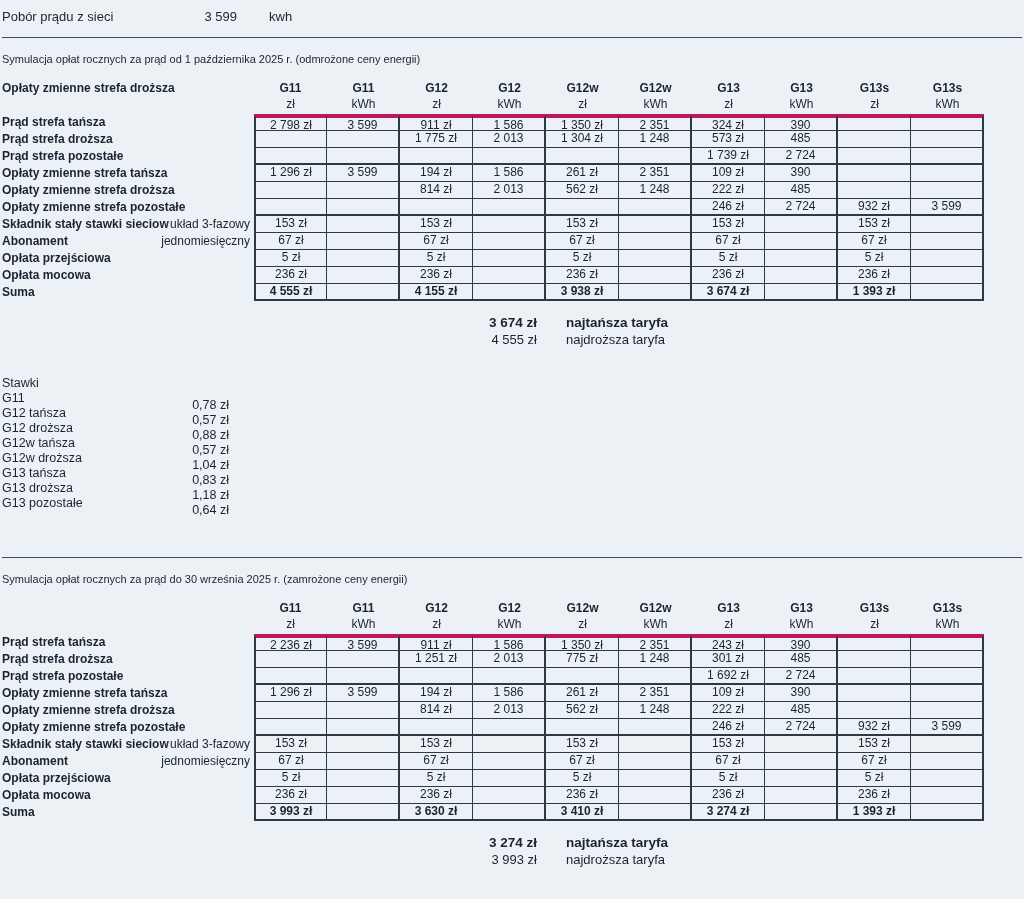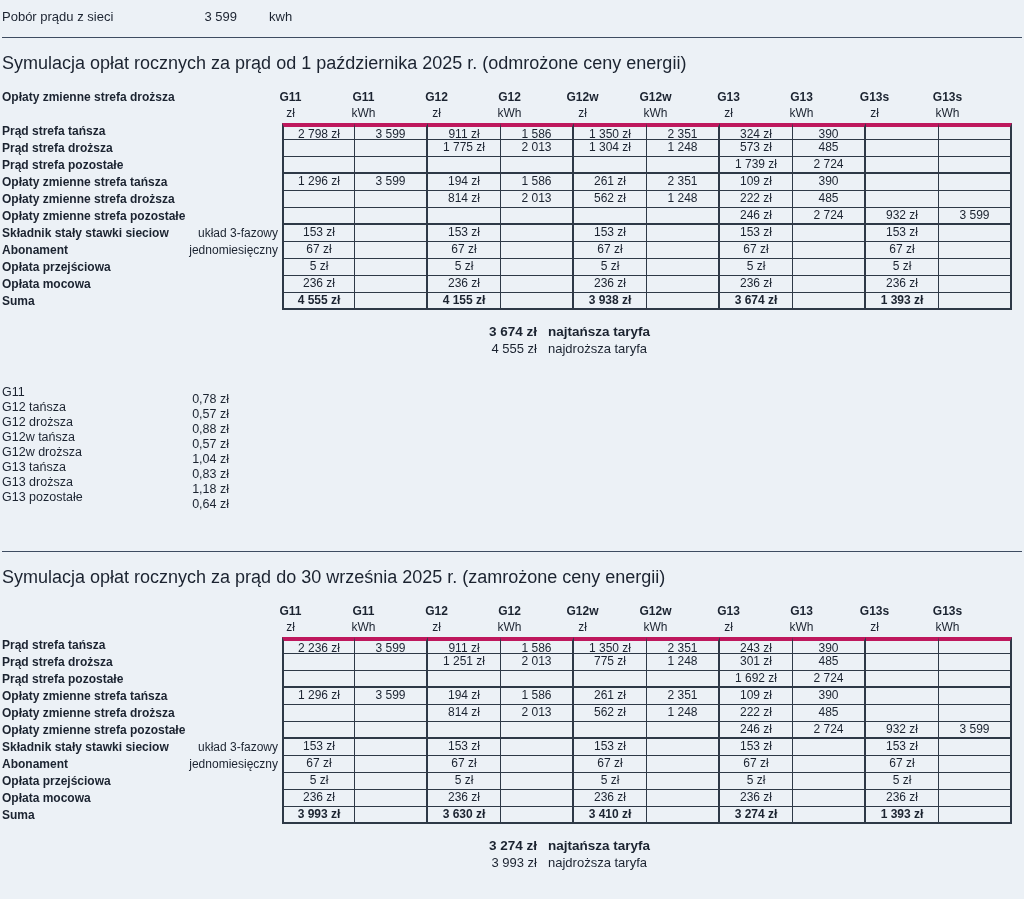--- a/index.html
+++ b/index.html
@@ -13,47 +13,47 @@
   .page { padding:0 2px; }
 
   .top-row { display:flex; align-items:baseline; padding-top:9px; font-size:13px; height:20px; }
   .tr-label { width:190px; }
   .tr-value { width:45px; text-align:right; }
   .tr-unit  { margin-left:32px; }
 
   .divider  { border-top:1px solid #3e4c61; margin-top:17px; }
   .divider2 { margin-top:46px; }
 
-  .heading { font-size:18px; font-weight:400; margin:15px 0 0 0; }
+  .heading { font-size:11px; font-weight:400; margin:15px 0 0 0; }
 
   .table-wrap { margin-top:16px; }
   .thead { position:relative; padding-left:252px; }
   .hlabel { position:absolute; left:0; top:0; font-weight:700; }
   .col-names { display:flex; font-weight:700; height:16px; }
   .col-units { display:flex; height:16px; }
   .col-names span, .col-units span { width:73px; text-align:center; display:inline-block; }
 
   .tbody { margin-top:1px; }
   .trow { display:flex; height:17px; }
-  .rlabel { width:280px; position:relative; font-weight:700; line-height:17px; white-space:nowrap; overflow:hidden; }
+  .rlabel { width:252px; position:relative; font-weight:700; line-height:17px; white-space:nowrap; overflow:hidden; }
   .rsub { position:absolute; right:4px; top:0; font-weight:400; }
   .tcell {
     width:73px; height:17px; text-align:center; line-height:15px;
     border-right:1px solid #2e3947; border-bottom:1px solid #2e3947;
   }
   .tcell.c0 { border-left:2px solid #2e3947; }
   .tcell.gend, .tcell.c9 { border-right-width:2px; }
   .trow.first .tcell { border-top:4px solid #be185d; }
   .trow.thickb .tcell { border-bottom-width:2px; }
   .trow.bold .tcell, .trow.bold .rlabel { font-weight:700; }
 
   .summary { margin-top:14px; }
   .summary-line { display:flex; font-size:13px; height:17px; align-items:baseline; }
   .summary-line .sv { width:535px; text-align:right; }
-  .summary-line .sl { margin-left:11px; }
+  .summary-line .sl { margin-left:29px; }
   .summary-line.bold { font-weight:700; font-size:13.5px; }
 
   .stawki { margin-top:27px; font-size:12.5px; }
   .stawki-title { height:15px; }
   .stawki-row { display:flex; width:227px; height:15px; }
   .stawki-row .sk-label { flex:1; }
   .stawki-row .sk-value { text-align:right;margin-top:7px; }
 </style>
 </head>
 <body>
@@ -250,20 +250,21 @@
         <span class="sl">najtańsza taryfa</span>
       </div>
       <div class="summary-line">
         <span class="sv">4 555 zł</span>
         <span class="sl">najdroższa taryfa</span>
       </div>
     </div>
   </section>
 
   <div class="stawki">
+    <div class="stawki-title">Stawki</div>
     <div class="stawki-items">
         <div class="stawki-row">
           <span class="sk-label">G11</span>
           <span class="sk-value">0,78 zł</span>
         </div>
         <div class="stawki-row">
           <span class="sk-label">G12 tańsza</span>
           <span class="sk-value">0,57 zł</span>
         </div>
         <div class="stawki-row">

